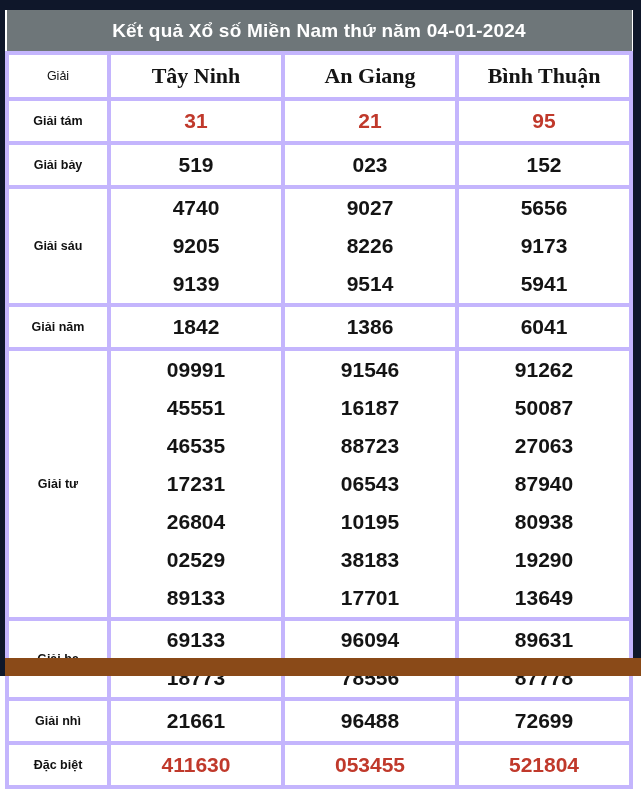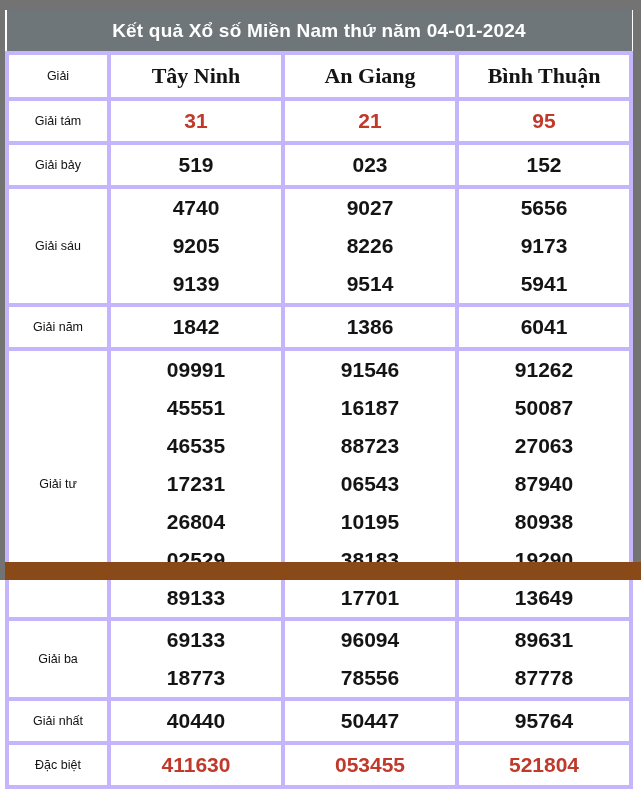--- a/index.html
+++ b/index.html
@@ -10,22 +10,22 @@
     height: 794px;
     overflow: hidden;
   }
   body {
     font-family: "Liberation Sans", sans-serif;
     -webkit-font-smoothing: antialiased;
   }
   #page {
     position: relative;
     width: 641px;
-    height: 580px;
-    background: #737373;
+    height: 676px;
+    background: #0f172a;
     box-sizing: border-box;
   }
   .table-wrap {
     position: absolute;
     left: 5px;
     top: 10px;
     width: 626px;
   }
   table.lottery {
     border-collapse: collapse;
@@ -62,21 +62,21 @@
   td.province {
     font-size: 22px;
     font-weight: bold;
     color: #141414;
     font-family: Liberation Serif, serif;
   }
   
   td.prize-label {
     font-size: 12.5px;
     color: #111111;
-    font-weight: normal;
+    font-weight: bold;
     width: 102px;
   }
   
   td.nums {
     font-size: 21px;
     font-weight: bold;
     color: #141414;
     line-height: 1;
   }
   td.nums .n {
@@ -226,29 +226,29 @@
             <td class="nums">
               <span class="n">96094</span>
               <span class="n">78556</span>
             </td>
             <td class="nums">
               <span class="n">89631</span>
               <span class="n">87778</span>
             </td>
           </tr>
           <tr>
-            <td class="prize-label">Giải nhất</td>
-            <td class="nums small">
-              <span class="n">40440</span>
-            </td>
-            <td class="nums small">
-              <span class="n">50447</span>
-            </td>
-            <td class="nums small">
-              <span class="n">95764</span>
+            <td class="prize-label">Giải nhì</td>
+            <td class="nums small">
+              <span class="n">21661</span>
+            </td>
+            <td class="nums small">
+              <span class="n">96488</span>
+            </td>
+            <td class="nums small">
+              <span class="n">72699</span>
             </td>
           </tr>
           <tr>
             <td class="prize-label">Đặc biệt</td>
             <td class="nums red small">
               <span class="n">411630</span>
             </td>
             <td class="nums red small">
               <span class="n">053455</span>
             </td>

